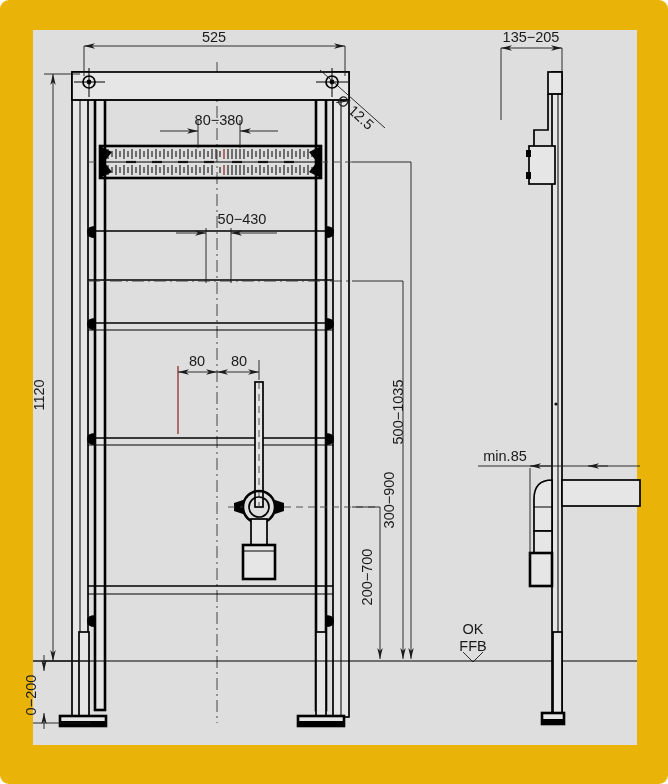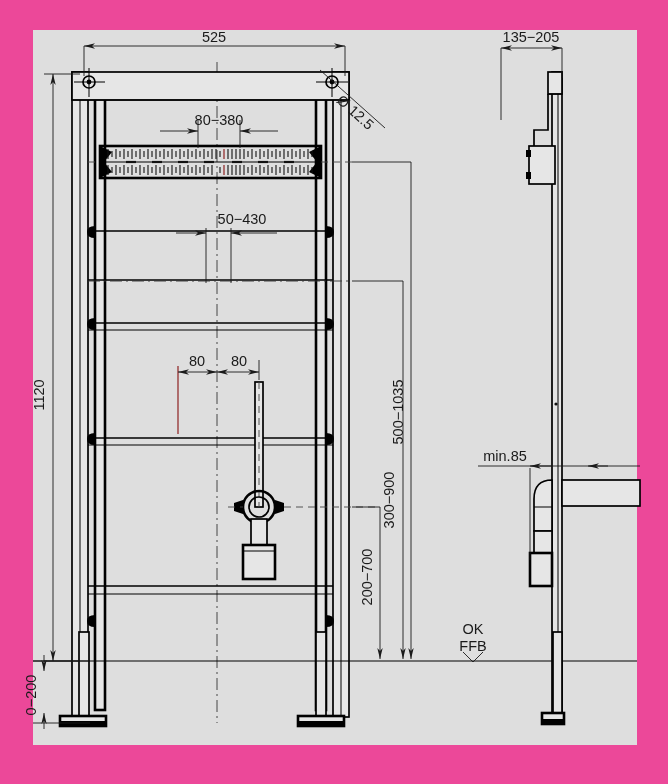--- a/index.html
+++ b/index.html
@@ -10,21 +10,22 @@
   body {
     width: 668px;
     height: 784px;
     font-family: "Liberation Sans", sans-serif;
     overflow: hidden;
   }
   #drawing-root {
     position: relative;
     width: 668px;
     height: 784px;
-    background: #ec4899;
+    background: #eab308;
+    border-radius: 9px;
   }
   #cad-svg {
     position: absolute;
     left: 0;
     top: 0;
     display: block;
   }
   text {
     font-family: "Liberation Sans", sans-serif;
     fill: #1a1a1a;

